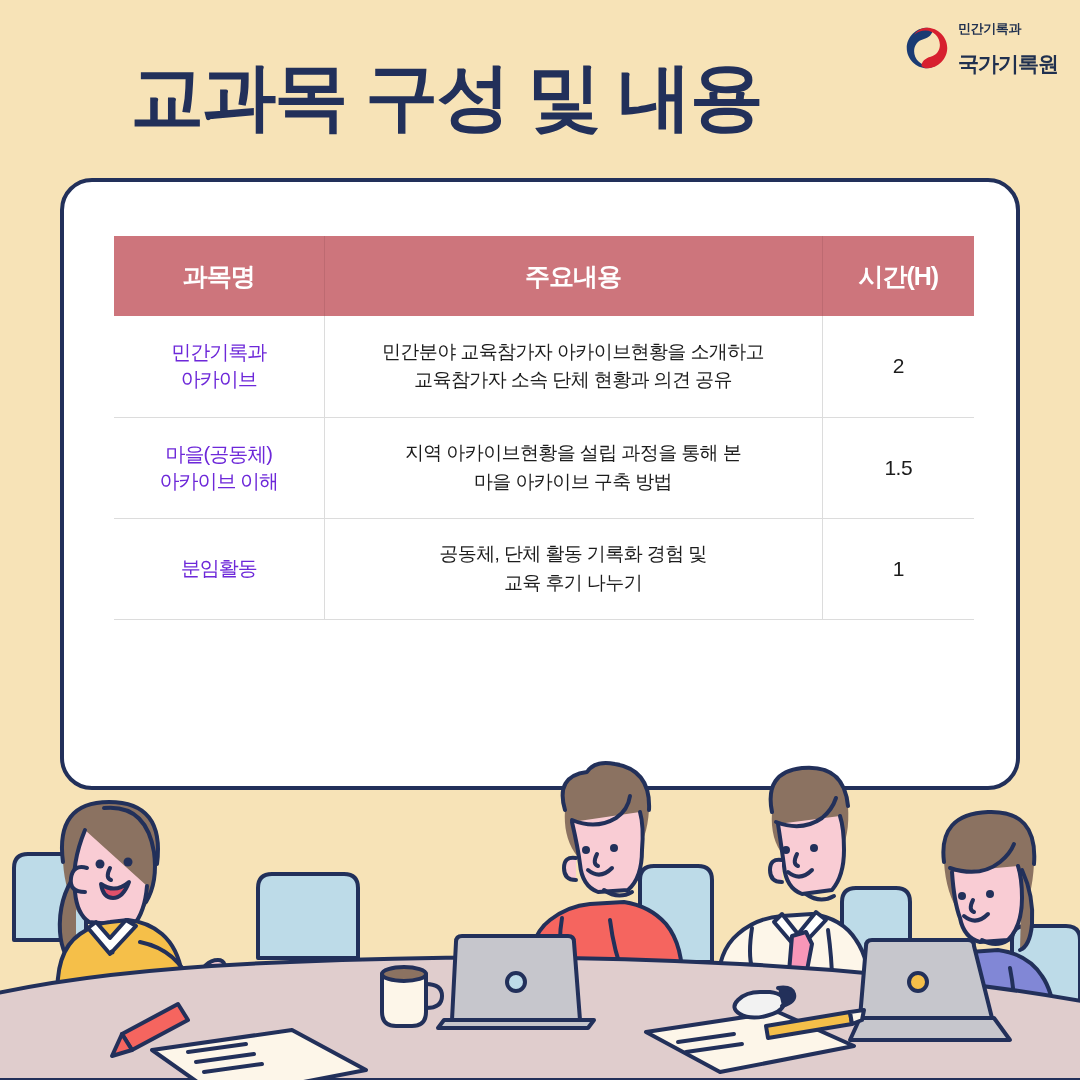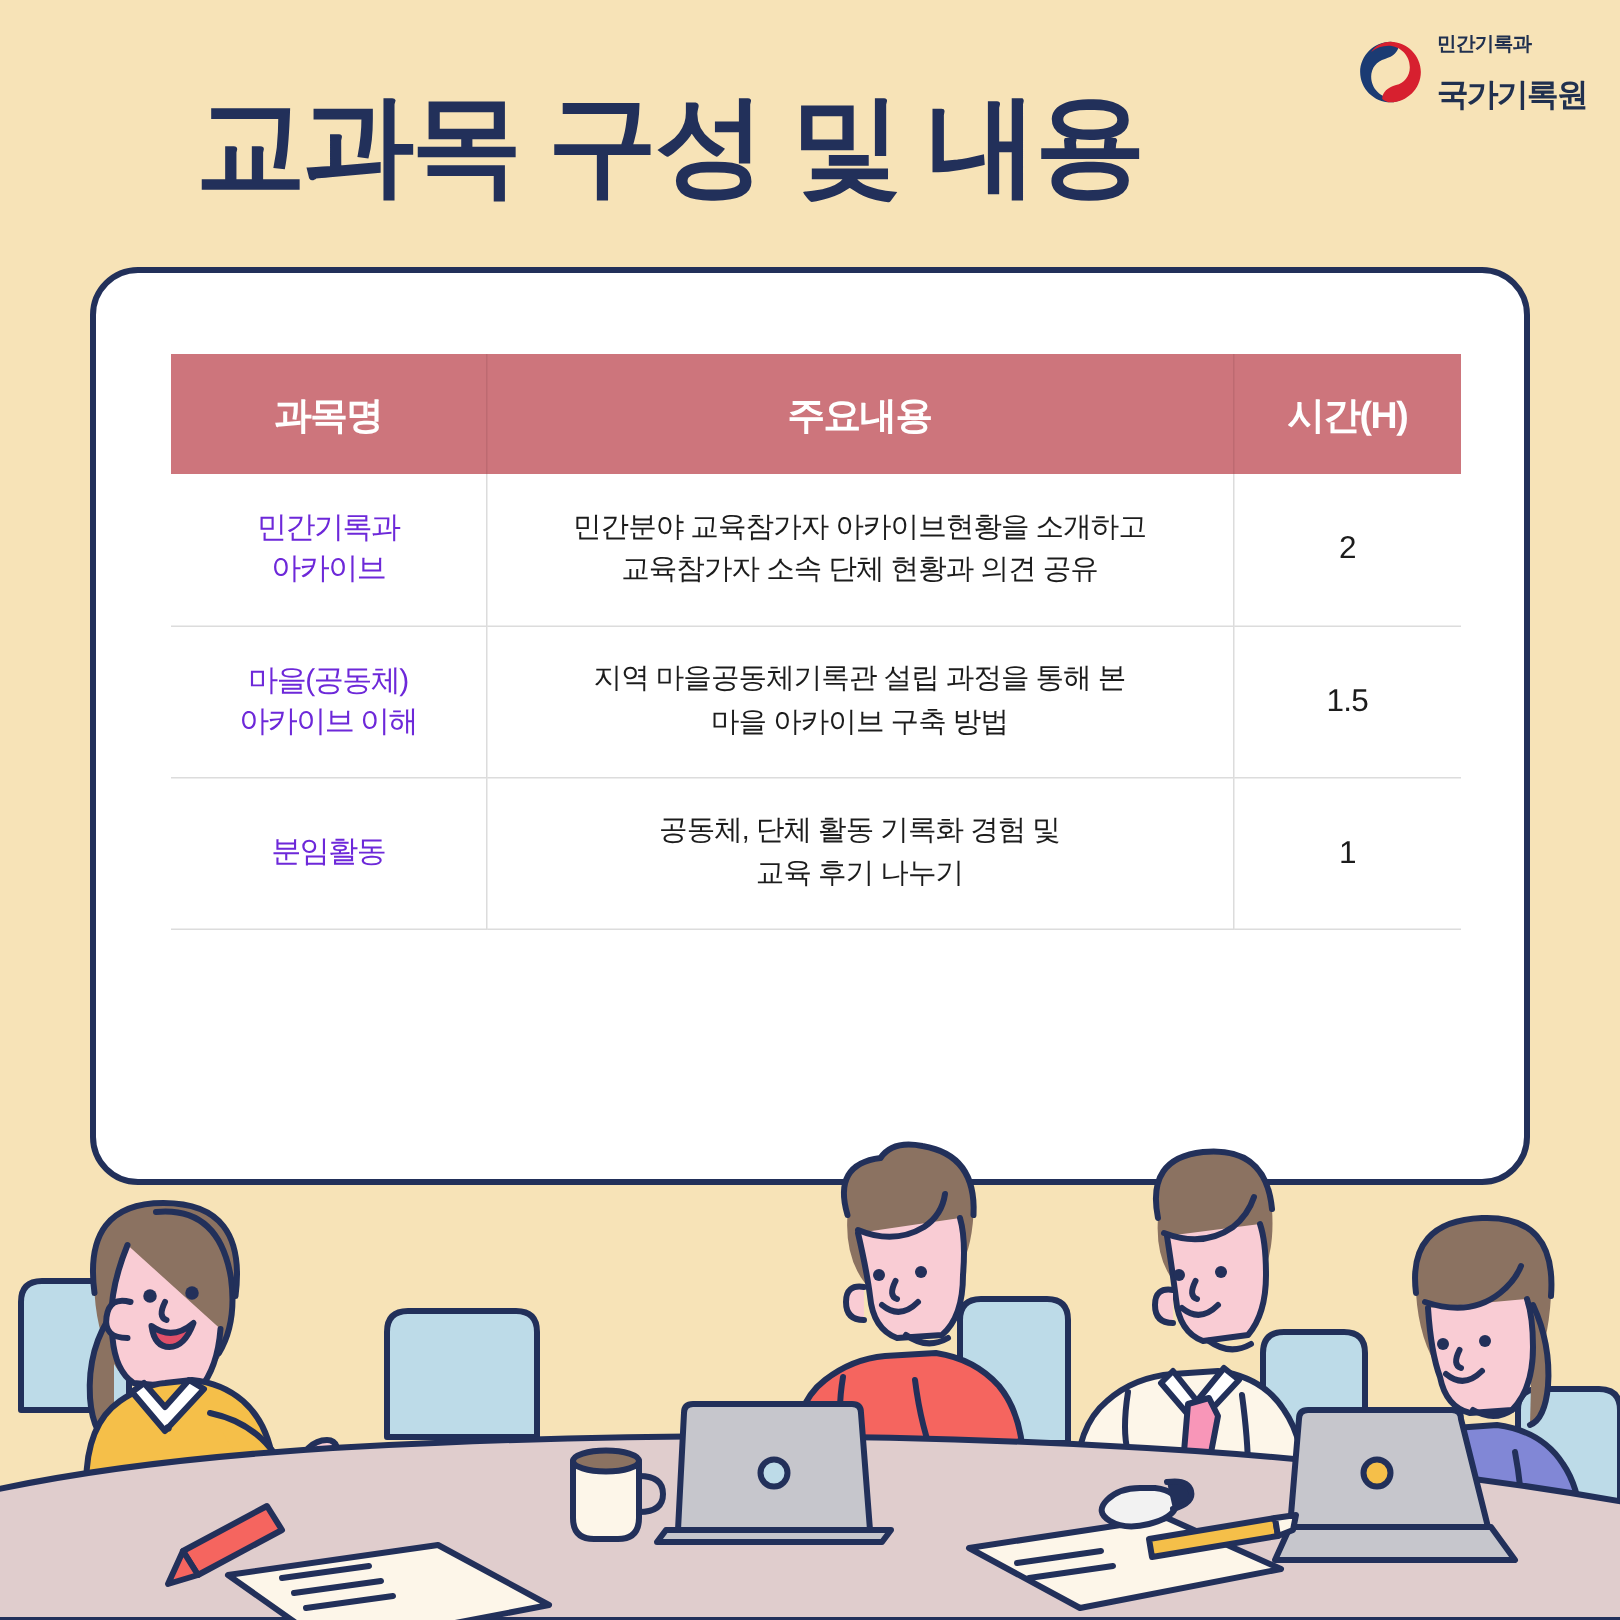--- a/index.html
+++ b/index.html
@@ -188,21 +188,21 @@
             <span class="cell-line">교육참가자 소속 단체 현황과 의견 공유</span>
           </td>
           <td class="td-hours">2</td>
         </tr>
         <tr>
           <td class="td-name">
             <span class="cell-line">마을(공동체)</span>
             <span class="cell-line">아카이브 이해</span>
           </td>
           <td class="td-desc">
-            <span class="cell-line">지역 마을공동체기록관 설립 과정을 통해 본</span>
+            <span class="cell-line">지역 아카이브현황을 설립 과정을 통해 본</span>
             <span class="cell-line">마을 아카이브 구축 방법</span>
           </td>
           <td class="td-hours">1.5</td>
         </tr>
         <tr>
           <td class="td-name">
             <span class="cell-line">분임활동</span>
             <span class="cell-line"></span>
           </td>
           <td class="td-desc">

